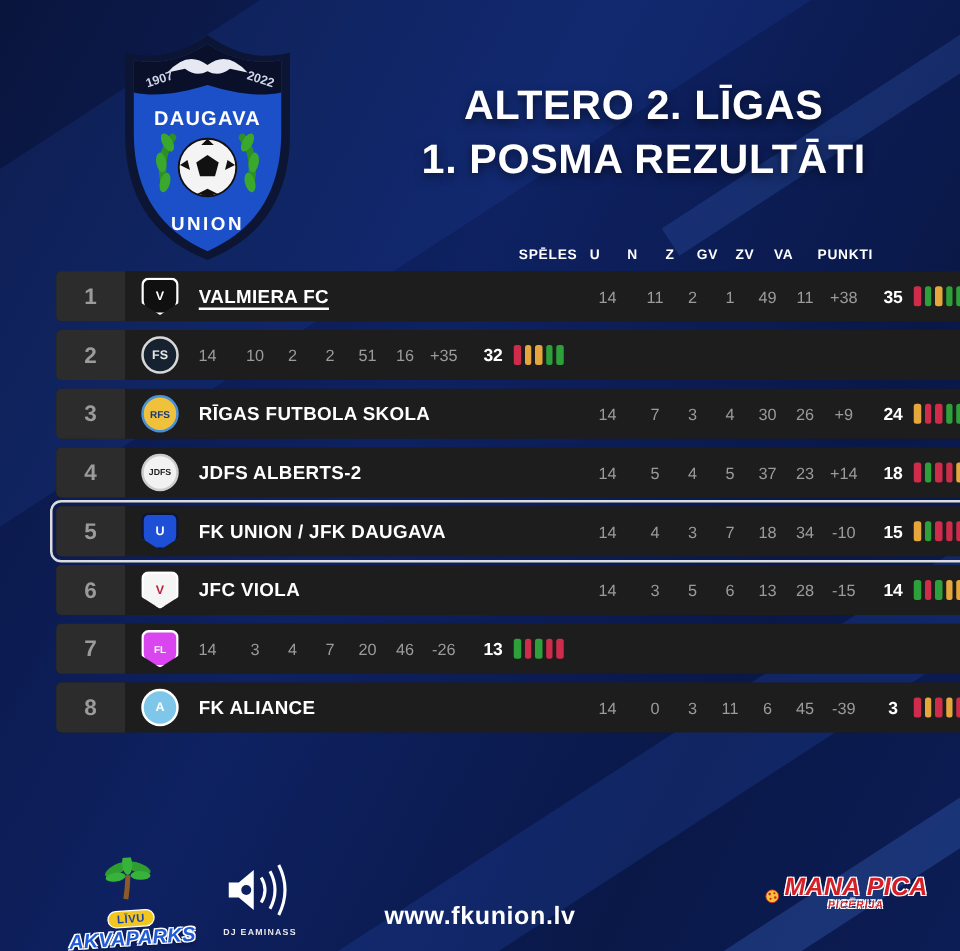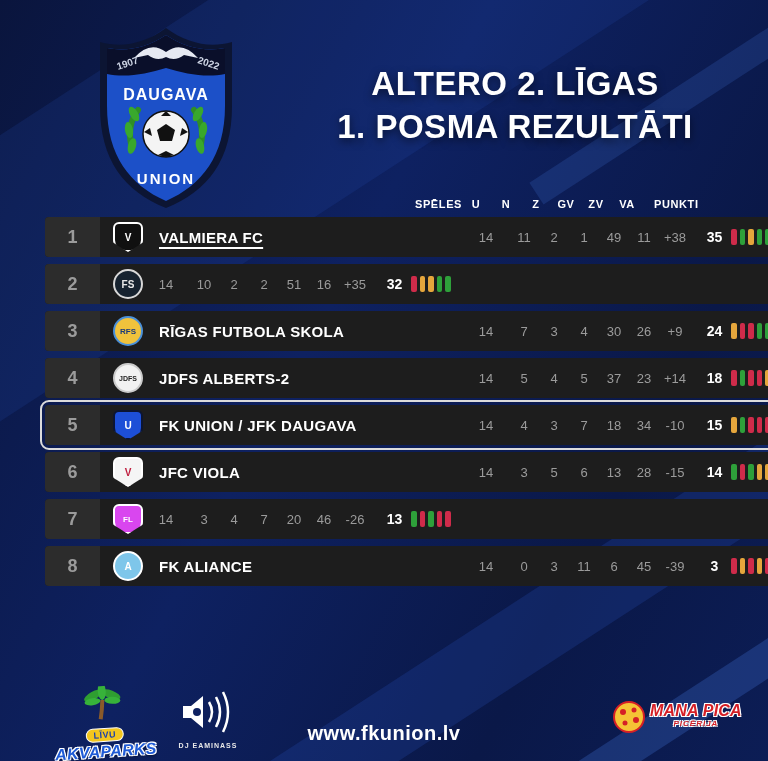--- a/index.html
+++ b/index.html
@@ -54,21 +54,21 @@
   .akva .livu{display:inline-block;background:#f2c61e;color:#1a3fae;font-size:9px;font-weight:800;
         padding:1px 7px;border-radius:8px;border:1px solid #fff;margin-bottom:1px;letter-spacing:.5px;}
   .akva .name{color:#1f5bd6;font-size:16px;font-weight:900;font-style:italic;letter-spacing:.3px;
         text-shadow:-1px -1px 0 #fff,1px -1px 0 #fff,-1px 1px 0 #fff,1px 1px 0 #fff,0 2px 3px rgba(0,0,0,.5);}
   .dj{position:absolute;left:168px;top:688px;width:80px;text-align:center;}
   .dj .lbl{color:#e8e8e8;font-size:7px;letter-spacing:1px;margin-top:2px;font-weight:700;}
   .site{position:absolute;left:0;right:0;top:722px;text-align:center;color:#fff;
         font-size:20px;font-weight:700;letter-spacing:.5px;}
   .pica{position:absolute;right:26px;top:700px;width:130px;display:flex;align-items:center;gap:4px;}
   .pica .txt{line-height:13px;text-align:center;}
-  .pica .t1{color:#d51f26;font-size:16px;font-weight:900;font-style:italic;letter-spacing:.2px;white-space:nowrap;
+  .pica .t1{color:#d51f26;font-size:20px;font-weight:900;font-style:italic;letter-spacing:.2px;white-space:nowrap;
         text-shadow:-1px -1px 0 #fff,1px -1px 0 #fff,-1px 1px 0 #fff,1px 1px 0 #fff;}
   .pica .t2{color:#d51f26;font-size:8px;font-weight:900;font-style:italic;letter-spacing:1px;
         text-shadow:-1px -1px 0 #fff,1px -1px 0 #fff,-1px 1px 0 #fff,1px 1px 0 #fff;}
 </style>
 </head>
 <body>
 
 <div class="canvas">
   <div class="stripe s1"></div>
   <div class="stripe s2"></div>

